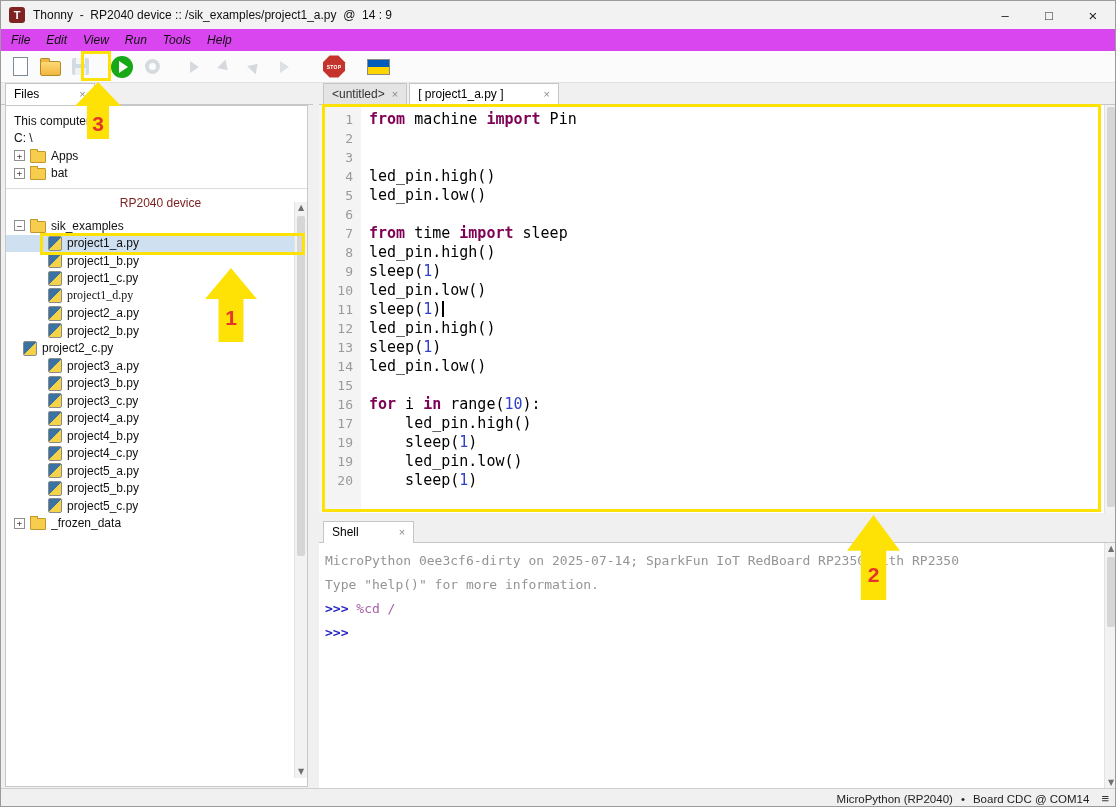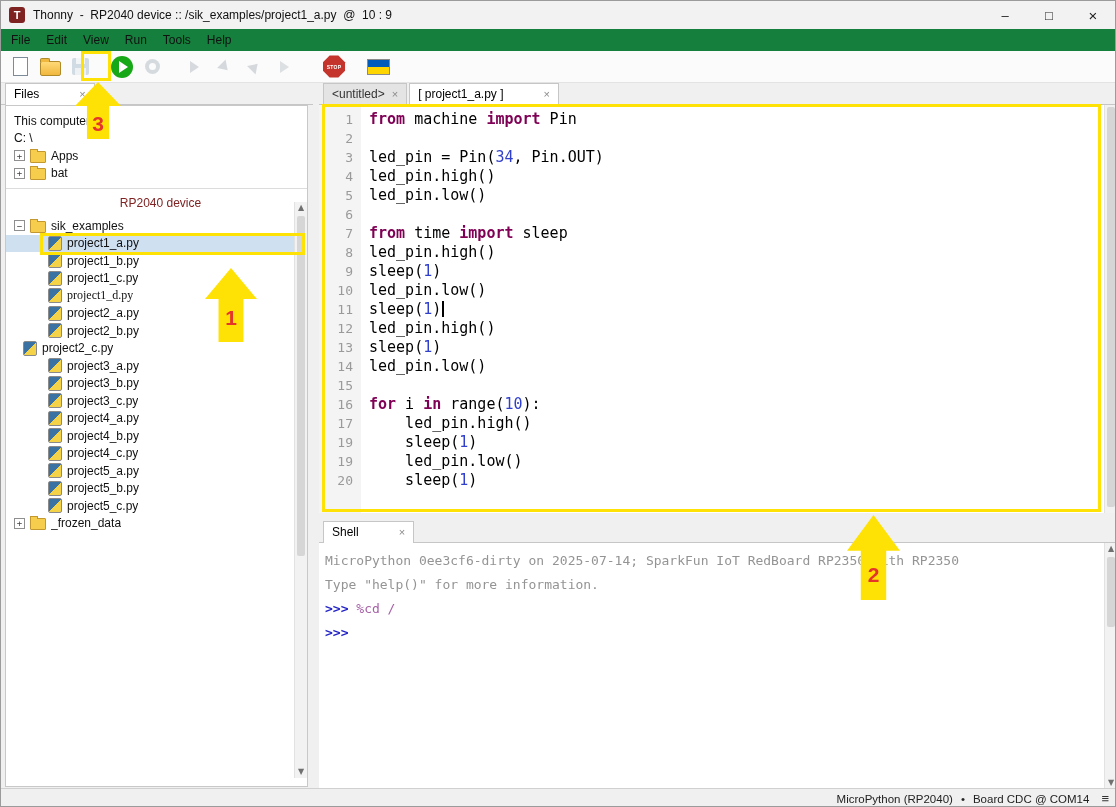--- a/index.html
+++ b/index.html
@@ -14,22 +14,22 @@
     display:flex; align-items:center; padding-left:8px; gap:8px; box-sizing:border-box; }
   #app-icon { width:16px; height:16px; background:#7f2222; color:#fff; border-radius:3px;
     font:bold 11px/16px "Liberation Sans",sans-serif; text-align:center; flex:none; }
   #window-title { font-size:12px; color:#111; white-space:pre; }
   #win-controls { margin-left:auto; display:flex; height:28px; }
   .win-btn { width:44px; height:28px; display:flex; align-items:center; justify-content:center;
     font-size:13px; color:#222; }
   .win-close { font-size:15px; }
 
   
-  #menubar { position:absolute; left:0; top:28px; right:0; height:22px; background:#15803d;
-    display:flex; align-items:center; padding-left:2px; font-size:12px; color:#111; }
+  #menubar { position:absolute; left:0; top:28px; right:0; height:22px; background:#d946ef;
+    display:flex; align-items:center; padding-left:2px; font-size:12px; color:#111;font-style:italic; }
   .menu-item { padding:3px 8px; }
 
   
   #toolbar { position:absolute; left:0; top:50px; right:0; height:32px; background:#fbfbfb;
     border-bottom:1px solid #e3e3e3; display:flex; align-items:center; padding-left:6px; gap:4px;
     box-sizing:border-box; }
   .tb-btn { width:26px; height:26px; display:flex; align-items:center; justify-content:center; flex:none; }
   .tb-btn.disabled { opacity:.45; }
   .g-run-script { margin-left:12px; }
   .g-step-over { margin-left:12px; }
@@ -146,21 +146,21 @@
     filter:drop-shadow(0 0 1px #d8be00); }
   .anno-num { color:var(--annotation-red); font:bold 21px "Liberation Sans",sans-serif; }
 </style>
 </head>
 <body>
 
 <div id="window" style="--annotation-yellow: #ffe205; --annotation-red: #e5352b; --keyword: #7f0055; --number-literal: #3040cc; --device-header-text: #7f2222; --prompt-blue: #2525c8; --magic-command: #a661a6; --shell-output: #949494; --run-green: #17a817; --stop-red: #c4342c; --selection: #cfe0f1; --flag-blue: #005bbb; --flag-yellow: #ffd500;">
 
   <div id="titlebar">
     <div id="app-icon">T</div>
-    <div id="window-title">Thonny  -  RP2040 device :: /sik_examples/project1_a.py  @  10 : 9</div>
+    <div id="window-title">Thonny  -  RP2040 device :: /sik_examples/project1_a.py  @  14 : 9</div>
     <div id="win-controls">
       <div class="win-btn">–</div>
       <div class="win-btn">□</div>
       <div class="win-btn win-close">×</div>
     </div>
   </div>
 
   <div id="menubar">
     <span class="menu-item">File</span>
     <span class="menu-item">Edit</span>
@@ -266,21 +266,20 @@
         <div class="code-line">
           <span class="gutter-num">1</span>
           <span class="code-text"><span class="tok-k">from</span><span class="tok-p"> machine </span><span class="tok-k">import</span><span class="tok-p"> Pin</span></span>
         </div>
         <div class="code-line">
           <span class="gutter-num">2</span>
           <span class="code-text"></span>
         </div>
         <div class="code-line">
           <span class="gutter-num">3</span>
-          <span class="code-text"><span class="tok-p">led_pin = Pin(</span><span class="tok-n">34</span><span class="tok-p">, Pin.OUT)</span></span>
         </div>
         <div class="code-line">
           <span class="gutter-num">4</span>
           <span class="code-text"><span class="tok-p">led_pin.high()</span></span>
         </div>
         <div class="code-line">
           <span class="gutter-num">5</span>
           <span class="code-text"><span class="tok-p">led_pin.low()</span></span>
         </div>
         <div class="code-line">

